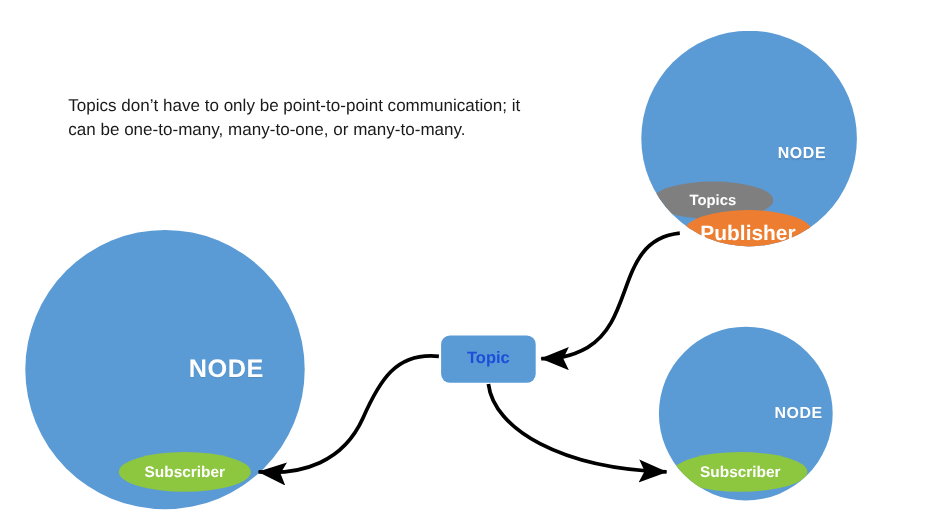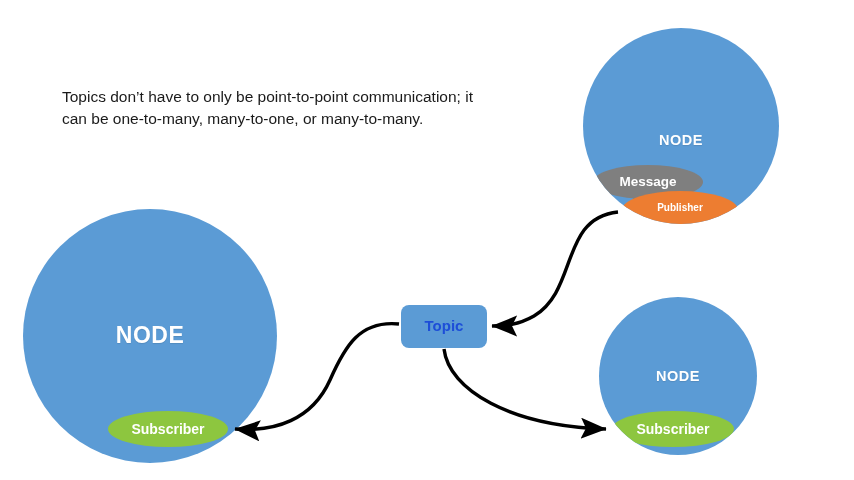--- a/index.html
+++ b/index.html
@@ -32,21 +32,21 @@
     line-height: 1.45;
     color: #1a1a1a;
     font-family: "Liberation Sans", sans-serif;
     white-space: pre-line;
   }
   .node-label {
     position: absolute;
     color: #ffffff;
     font-weight: bold;
     letter-spacing: 0.5px;
-    text-align: center;
+    text-align: right;
     font-family: "Liberation Sans", sans-serif;
     text-shadow: 0 1px 1px rgba(0,0,0,0.10);
   }
   .node-label.big  { font-size: 23px; }
   .node-label.mid  { font-size: 14.5px; }
   .pill-label {
     position: absolute;
     color: #ffffff;
     font-weight: bold;
     text-align: center;
@@ -114,20 +114,20 @@
 
     <path d="M 444 321 C 449 362 510 398 606 401" fill="none" stroke="#000000" stroke-width="3.4" marker-end="url(#arrowhead)"></path>
   </svg>
 
   <div class="caption">Topics don’t have to only be point-to-point communication; it can be one-to-many, many-to-one, or many-to-many.</div>
 
   <div class="node-label big" style="left:60px; top:294px; width:180px;">NODE</div>
   <div class="node-label mid" style="left:611px; top:104px; width:140px;">NODE</div>
   <div class="node-label mid" style="left:608px; top:340px; width:140px;">NODE</div>
 
-  <div class="pill-label" style="left:593px; top:146px; width:110px; font-size:13.5px;">Message</div>
-  <div class="pill-label" style="left:622px; top:174px; width:116px; font-size:10px;">Publisher</div>
+  <div class="pill-label" style="left:593px; top:146px; width:110px; font-size:13.5px;">Topics</div>
+  <div class="pill-label" style="left:622px; top:174px; width:116px; font-size:19px;">Publisher</div>
   <div class="pill-label" style="left:108px; top:393px; width:120px; font-size:14px;">Subscriber</div>
   <div class="pill-label" style="left:613px; top:393px; width:120px; font-size:14px;">Subscriber</div>
 
   <div class="topic-label">Topic</div>
 
 </div>
 
 </body></html>

